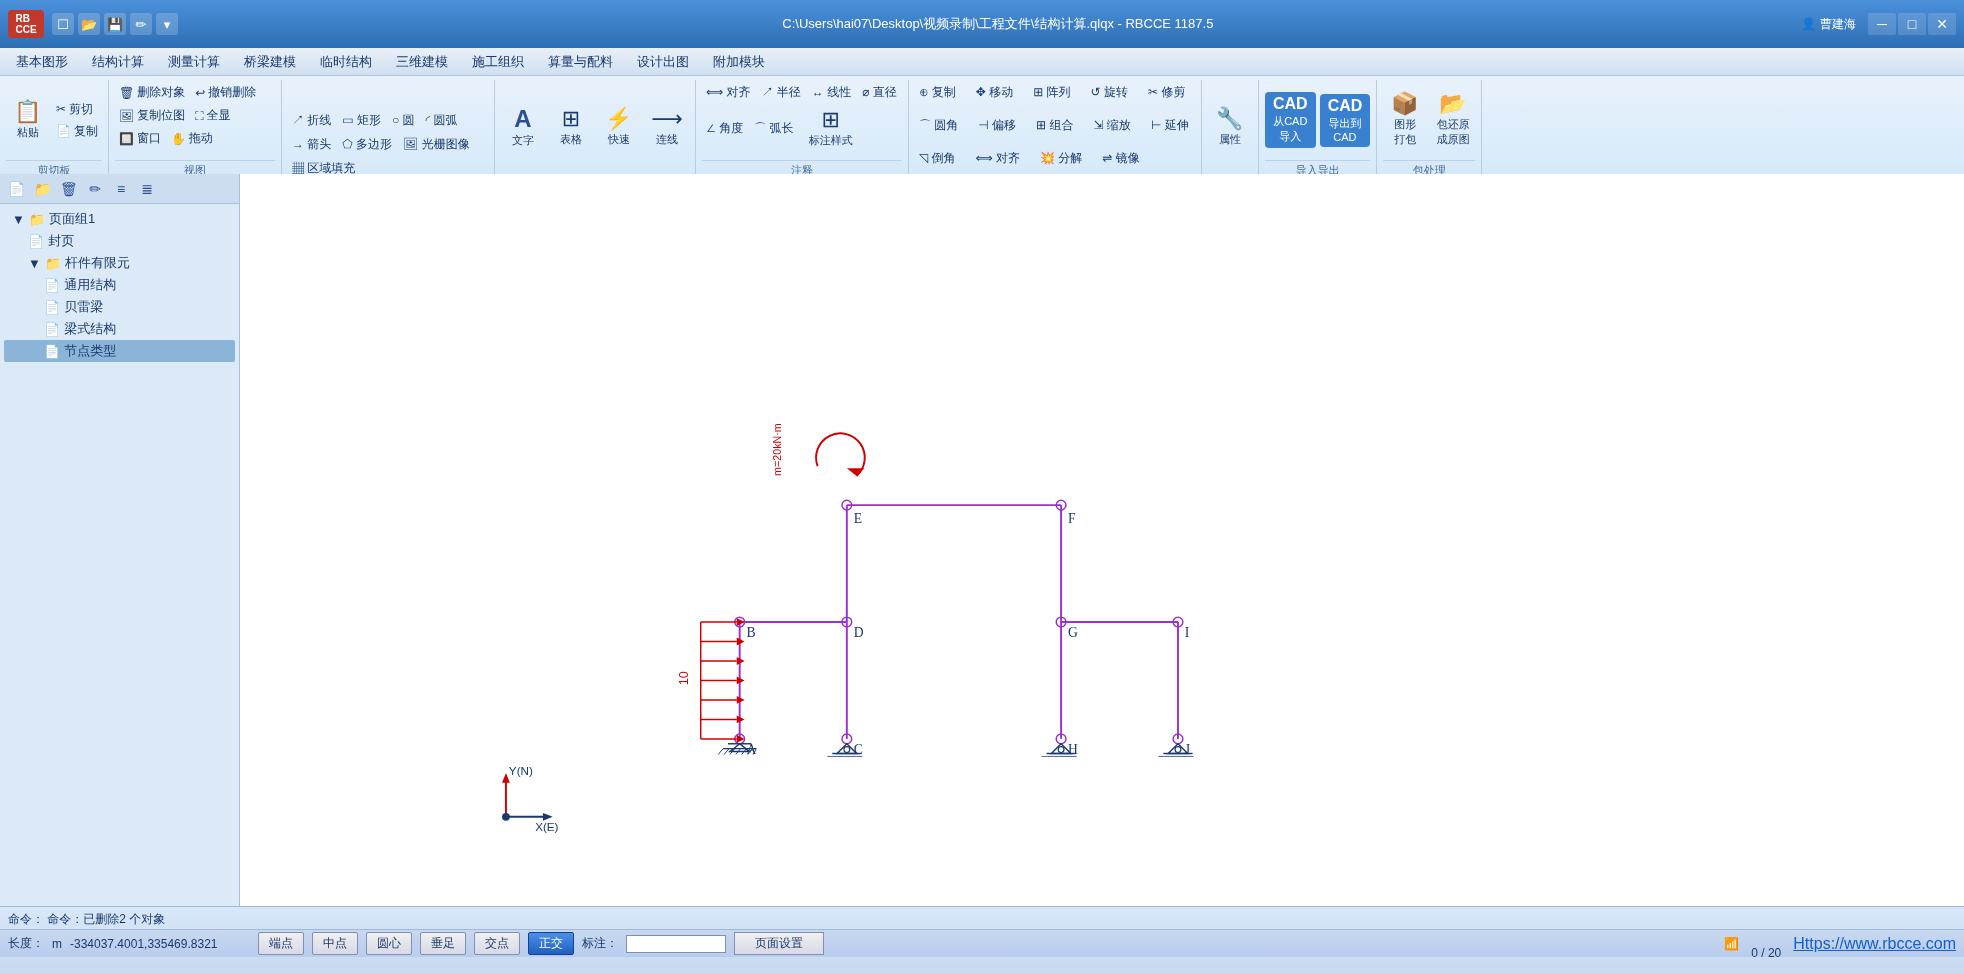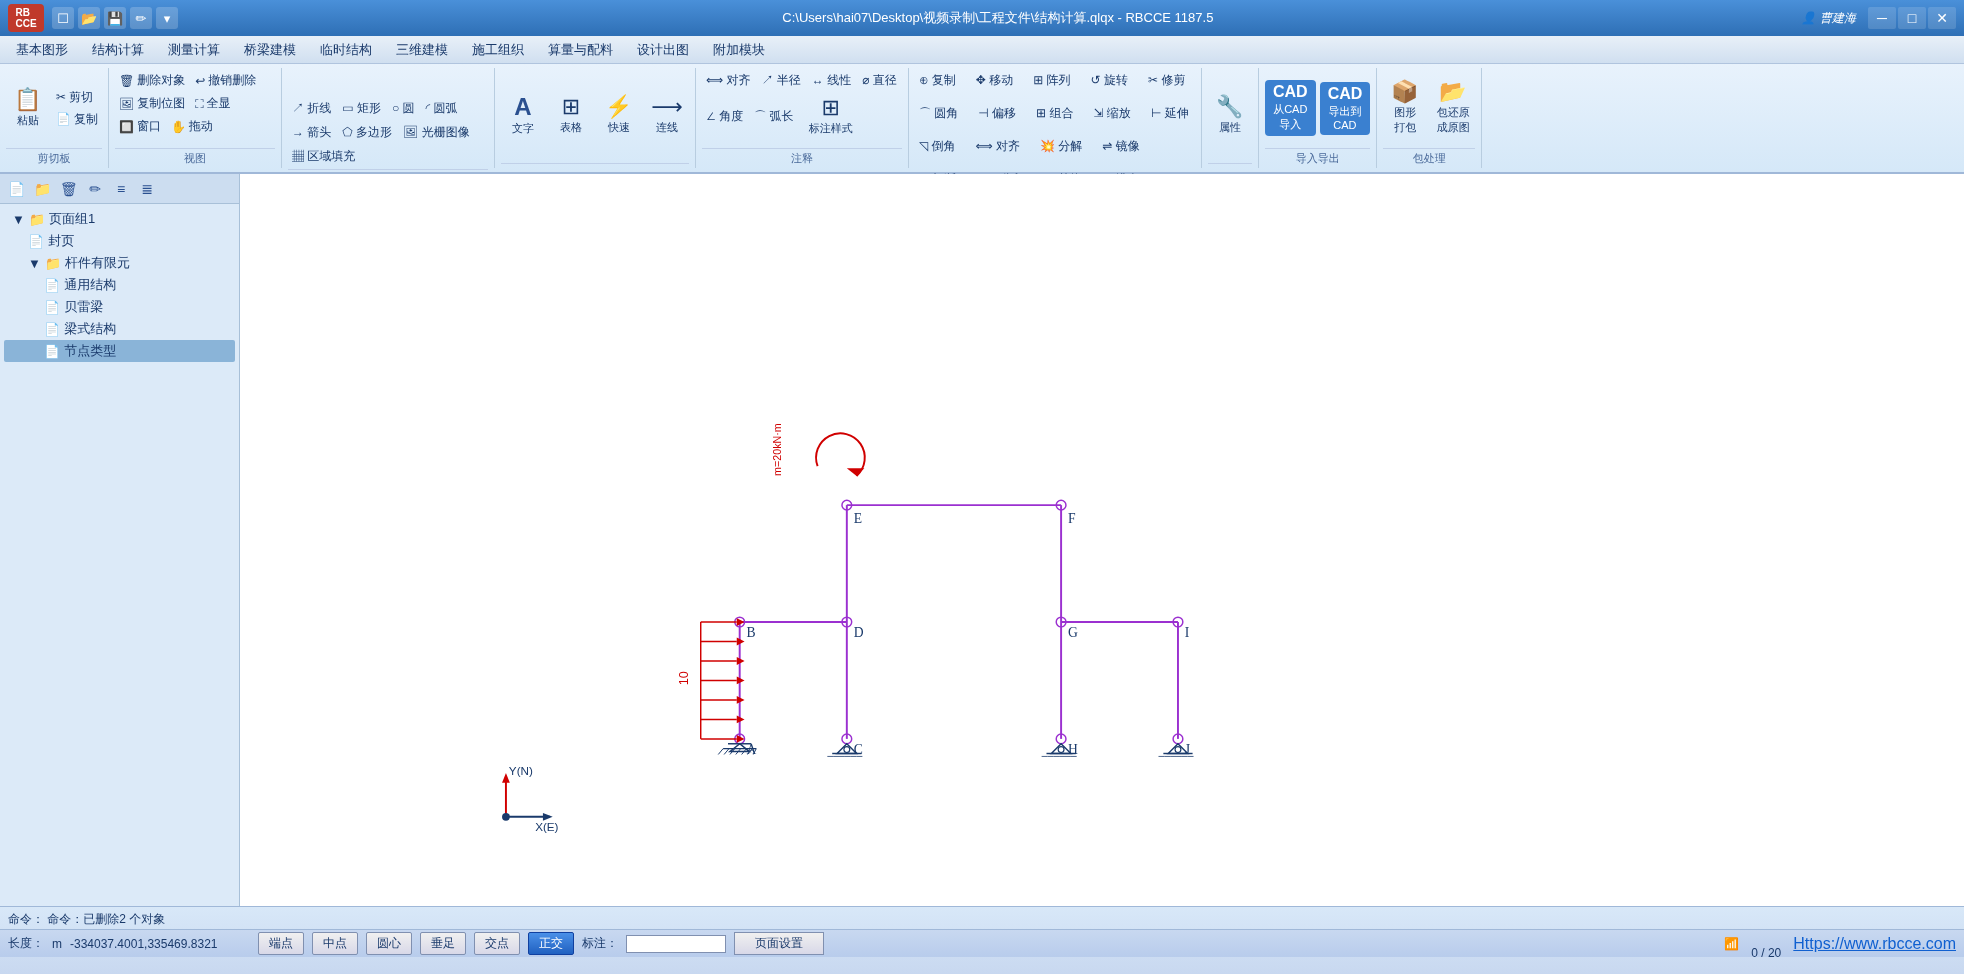--- a/index.html
+++ b/index.html
@@ -1,20 +1,20 @@
 <!DOCTYPE html>
 <html><head>
   <meta charset="utf-8">
   <style>
     * { margin: 0; padding: 0; box-sizing: border-box; }
     body { width: 1964px; height: 974px; font-family: 'Microsoft YaHei', SimSun, sans-serif; font-size: 12px; background: #d6e4f0; overflow: hidden; }
 
     
     #titlebar {
-      height: 36px;
+      height: 48px;
       background: linear-gradient(180deg, #4a90d9 0%, #2e6fb5 100%);
       display: flex;
       align-items: center;
       padding: 0 8px;
       color: white;
     }
     #titlebar .logo {
       width: 36px; height: 28px;
       background: #c0392b;
       border-radius: 4px;
@@ -38,21 +38,21 @@
     #titlebar .win-controls {
       display: flex; gap: 2px;
     }
     #titlebar .win-controls span {
       width: 28px; height: 22px;
       background: rgba(255,255,255,0.15);
       display: flex; align-items: center; justify-content: center;
       cursor: pointer; border-radius: 2px; color: white; font-size: 14px;
     }
     #titlebar .user-info {
-      color: white; font-size: 12px; margin-right: 12px; font-style: italic;
+      color: white; font-size: 12px; margin-right: 12px;
     }
 
     
     #menubar {
       height: 28px;
       background: linear-gradient(180deg, #e8f0f8 0%, #d0dff0 100%);
       display: flex;
       align-items: center;
       padding: 0 4px;
       border-bottom: 1px solid #b0c4de;

